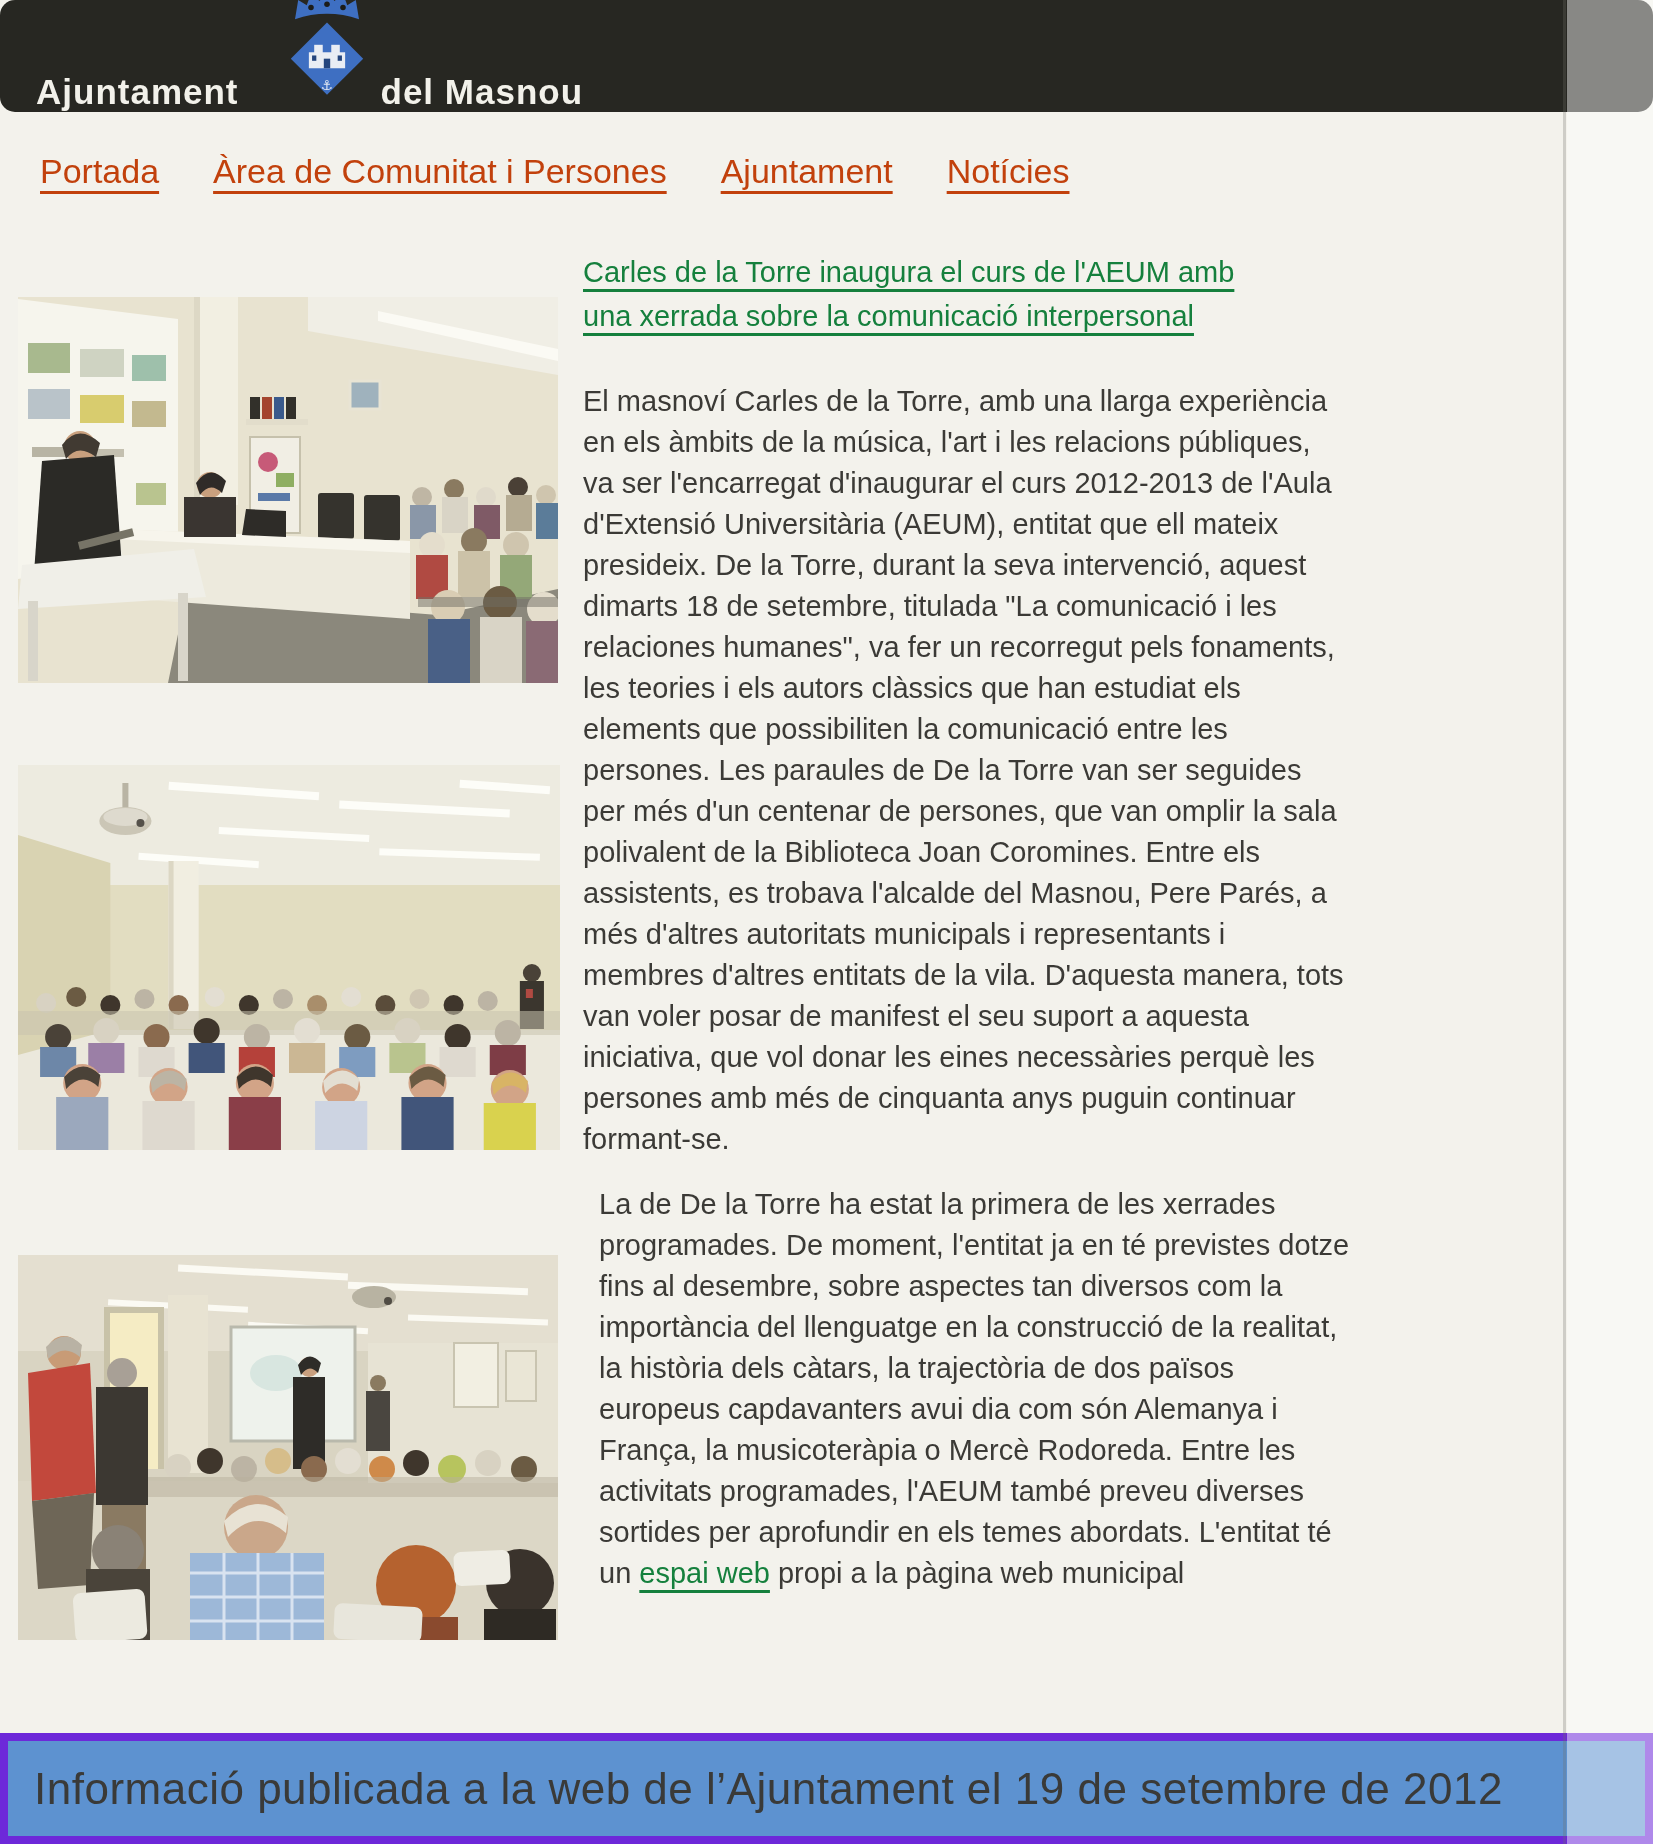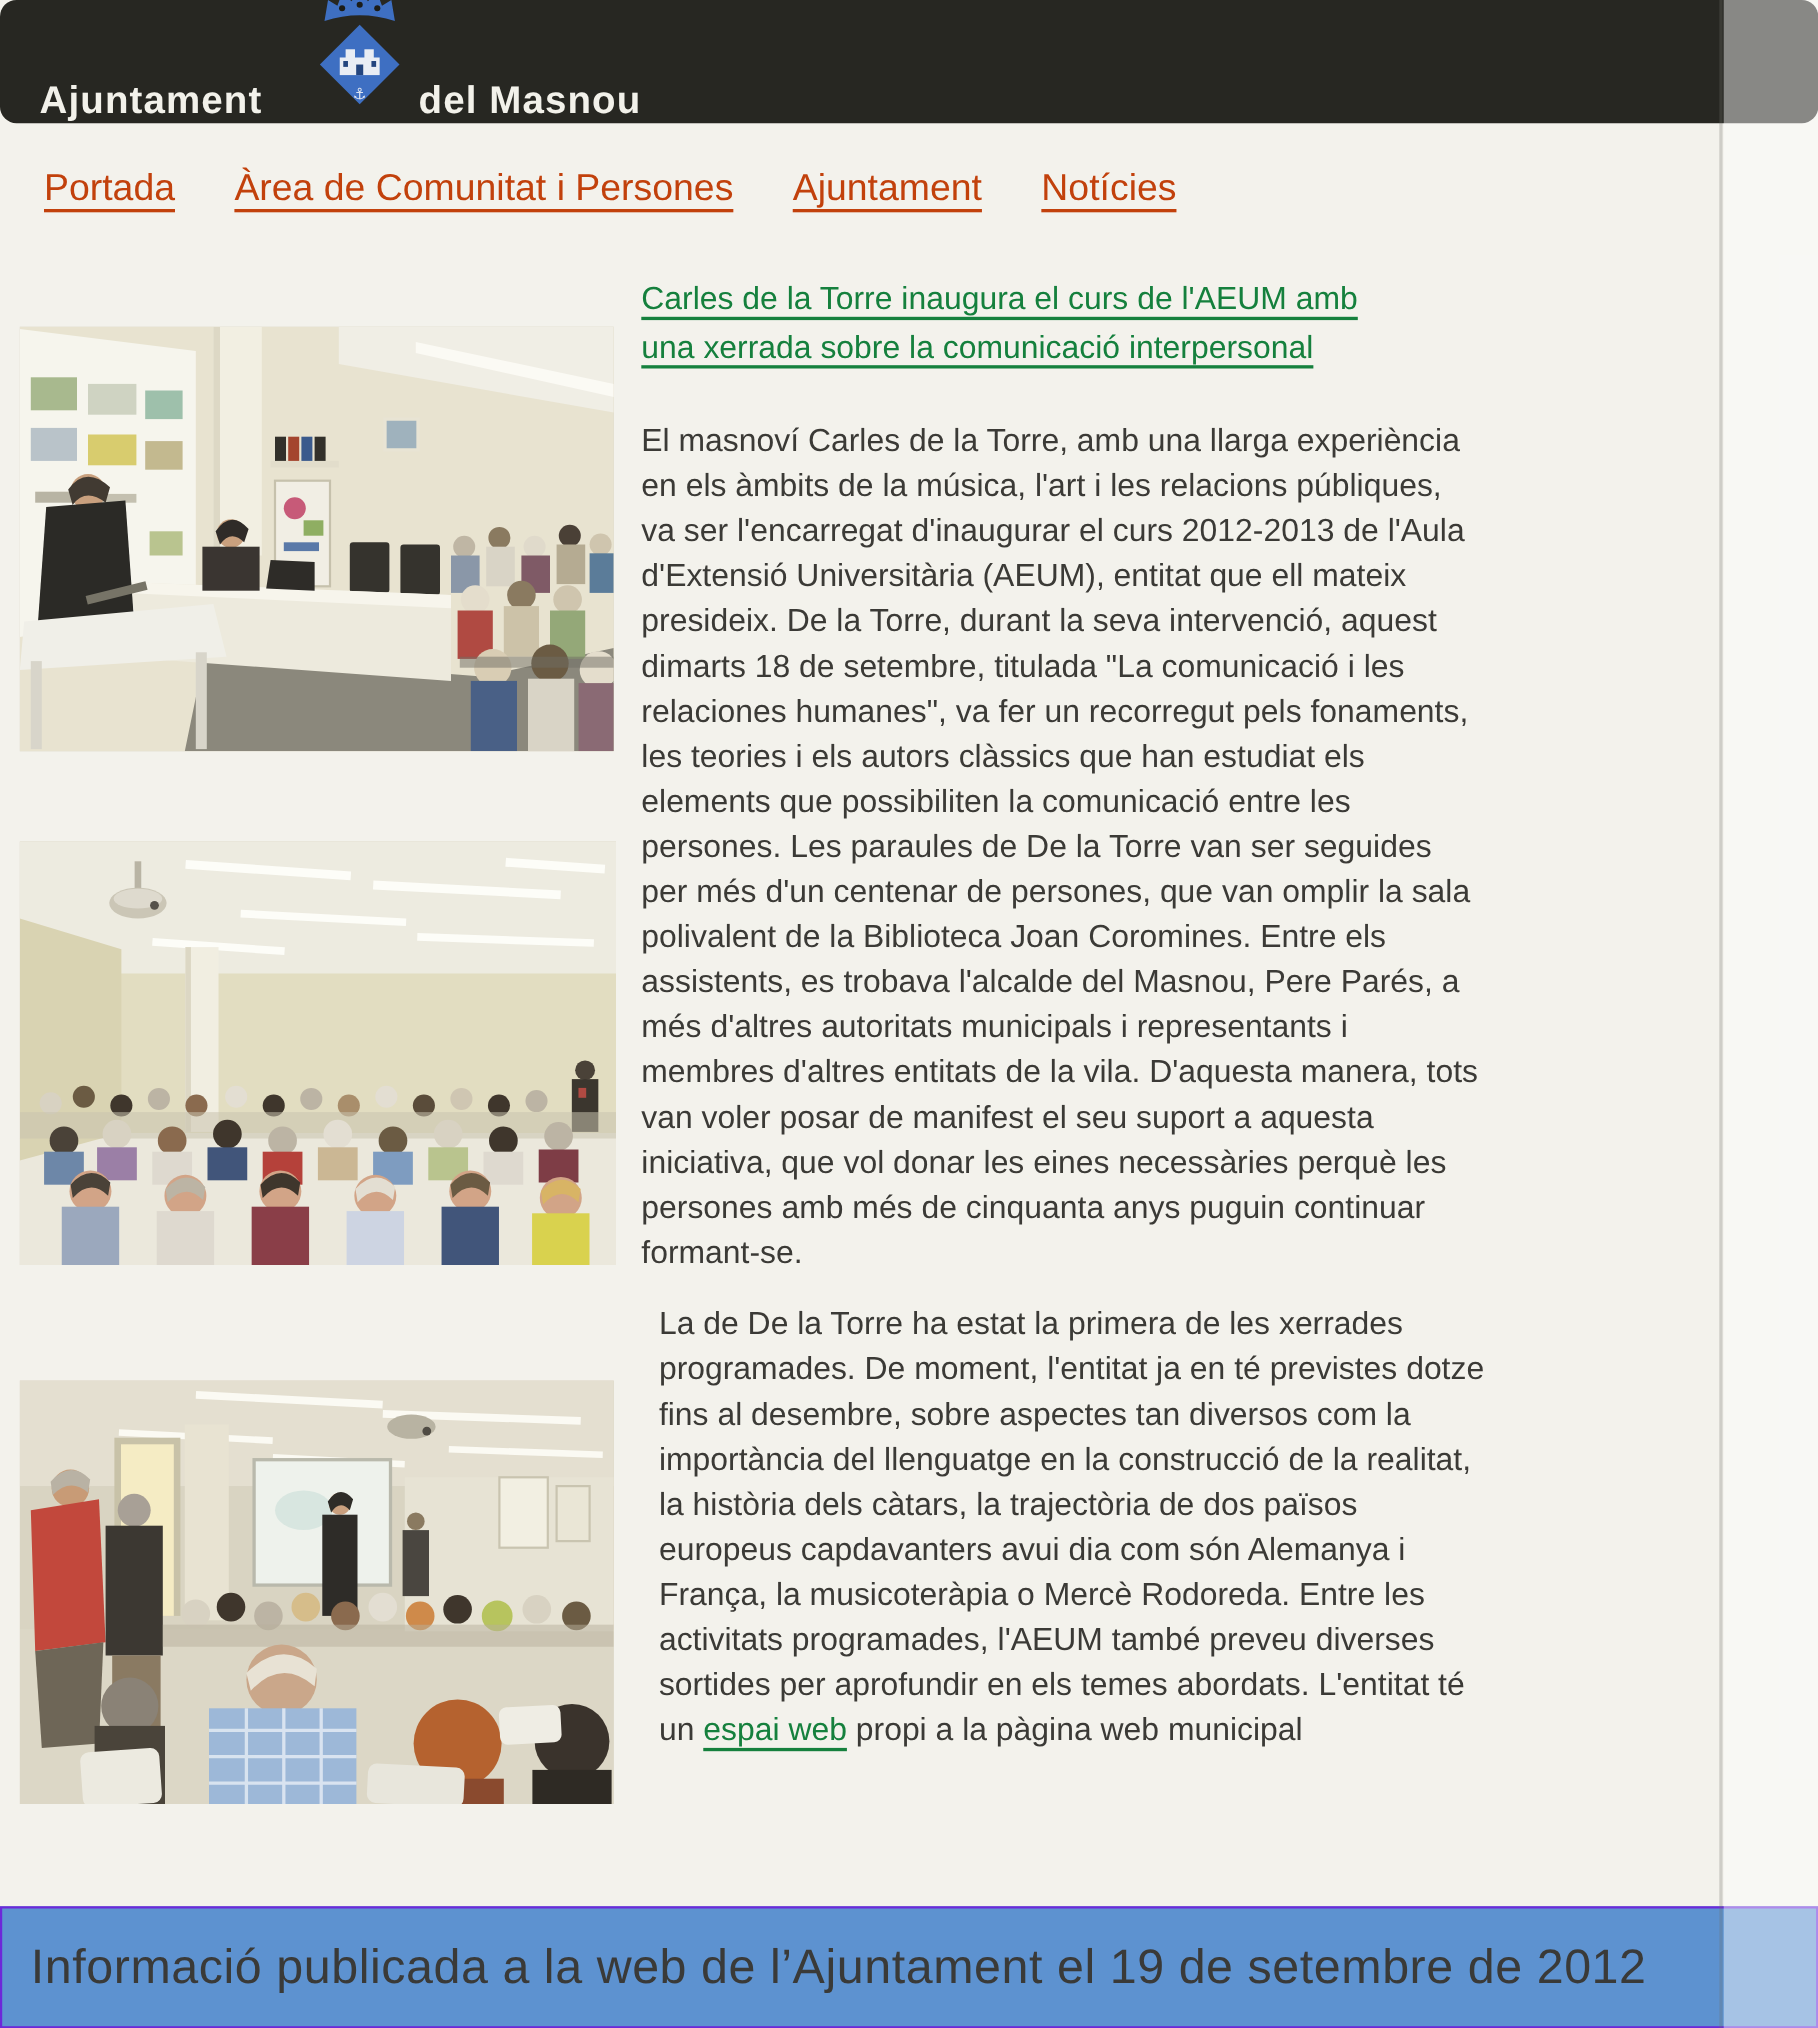--- a/index.html
+++ b/index.html
@@ -42,21 +42,21 @@
   }
   .par1{margin-top:43px;}
   .par2{margin-top:24px;margin-left:16px;}
   .inline-link{
     color:#15803d;text-decoration:underline;text-decoration-thickness:3px;
     text-underline-offset:7px;cursor:pointer;
   }
   
   .footer{
     position:absolute;left:0;top:1733px;width:1653px;height:111px;
-    background:#5d92d0;border:2px solid #6d28d9;box-sizing:border-box;
+    background:#5d92d0;border:8px solid #6d28d9;box-sizing:border-box;
     display:flex;align-items:center;
   }
   .footer-text{font-size:44px;color:#3a3a38;margin-left:26px;letter-spacing:0.5px;}
   
   .scan-strip{position:absolute;top:0;right:0;width:86px;height:1844px;background:rgba(255,255,255,0.45);pointer-events:none;}
   .scan-line{position:absolute;top:0;left:1563px;width:3px;height:1844px;background:rgba(110,110,105,0.28);pointer-events:none;}
 </style>
 </head>
 <body>
 

